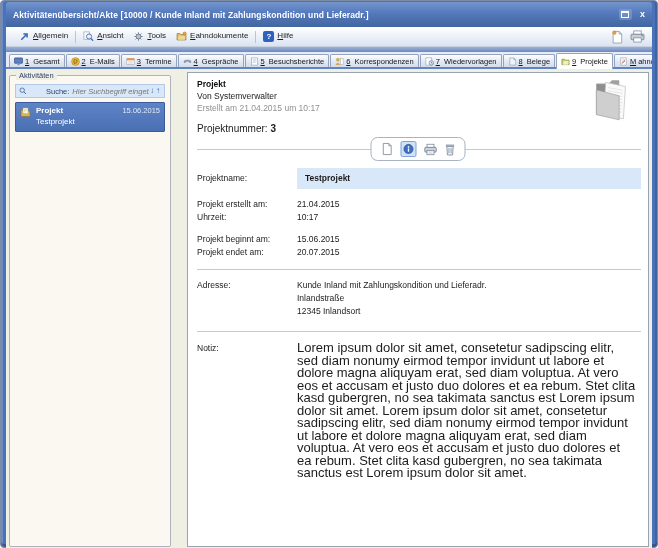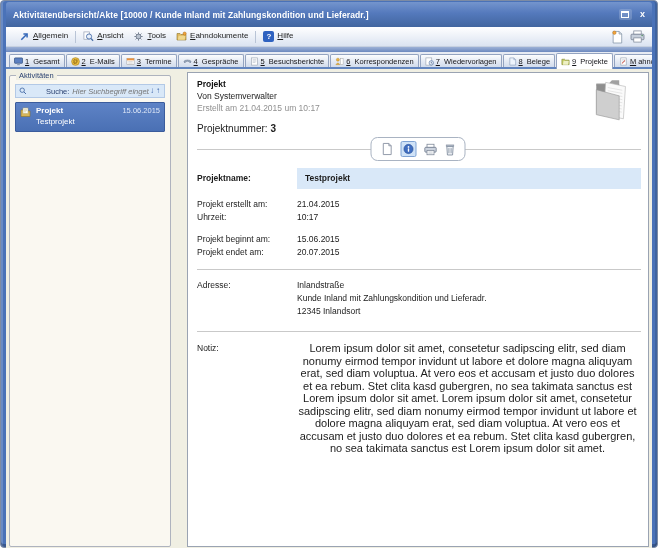--- a/index.html
+++ b/index.html
@@ -68,27 +68,27 @@
   .m-number { padding:10px 12px 0 9px; font-size:10px; color:#1c1c1c; }
   .m-number .num { font-weight:bold; margin-left:3px; }
   .toolbar-row { position:relative; height:30px; margin-top:1px; }
   .hline { position:absolute; left:9px; right:7px; top:14px; border-top:1px solid #c9c9c9; }
   .toolbar { position:absolute; left:50%; top:14px; transform:translate(-50%,-50%); background:#fff; border:1px solid #a9b3c2; border-radius:7px; display:flex; align-items:center; gap:7px; padding:3px 9px; z-index:2; }
   .tool-btn { display:flex; align-items:center; justify-content:center; }
   .tool-btn.selected { background:#cfe2f7; border:1px solid #7fa3d4; border-radius:2px; padding:1px; }
   
   .frow { display:grid; grid-template-columns:100px 1fr; padding:0 7px 0 9px; font-size:8.5px; color:#1c1c1c; line-height:13px; }
   .name-row { margin-top:3px; }
-  .name-row .flabel { font-weight:bold; align-self:center; }
+  .name-row .flabel { font-weight:normal; align-self:center; }
   .name-row .fval-wrap { background:#d9e8f8; padding:4px 0 4px 8px; font-weight:bold; }
   .mt9 { margin-top:9px; }
   .divider { border-top:1px solid #c9c9c9; margin-left:9px; margin-right:7px; }
   .div1 { margin-top:10px; margin-bottom:9px; }
   .div2 { margin-top:13px; margin-bottom:10px; }
-  .note-val { font-size:11px; line-height:12.5px; padding-right:3px; text-align:center; }
+  .note-val { font-size:13px; line-height:12.5px; padding-right:3px; text-align:left; }
   .icon { display:inline-flex; align-items:center; justify-content:center; }
 </style>
 </head>
 <body>
 
 <div class="window">
 
   <div class="titlebar">
     <div class="title">Aktivitätenübersicht/Akte [10000 / Kunde Inland mit Zahlungskondition und Lieferadr.]</div>
     <div class="win-controls">
@@ -388,22 +388,22 @@
         <div class="frow">
           <span>Projekt endet am:</span>
           <span>20.07.2015</span>
         </div>
 
         <div class="divider div1"></div>
 
         <div class="frow">
           <span>Adresse:</span>
           <span>
+            <div>Kunde Inland mit Zahlungskondition und Lieferadr.</div>
             <div>Inlandstraße</div>
-            <div>Kunde Inland mit Zahlungskondition und Lieferadr.</div>
             <div>12345 Inlandsort</div>
           </span>
         </div>
 
         <div class="divider div2"></div>
 
         <div class="frow">
           <span>Notiz:</span>
           <span class="note-val">Lorem ipsum dolor sit amet, consetetur sadipscing elitr, sed diam nonumy eirmod tempor invidunt ut labore et dolore magna aliquyam erat, sed diam voluptua. At vero eos et accusam et justo duo dolores et ea rebum. Stet clita kasd gubergren, no sea takimata sanctus est Lorem ipsum dolor sit amet. Lorem ipsum dolor sit amet, consetetur sadipscing elitr, sed diam nonumy eirmod tempor invidunt ut labore et dolore magna aliquyam erat, sed diam voluptua. At vero eos et accusam et justo duo dolores et ea rebum. Stet clita kasd gubergren, no sea takimata sanctus est Lorem ipsum dolor sit amet.</span>
         </div>

